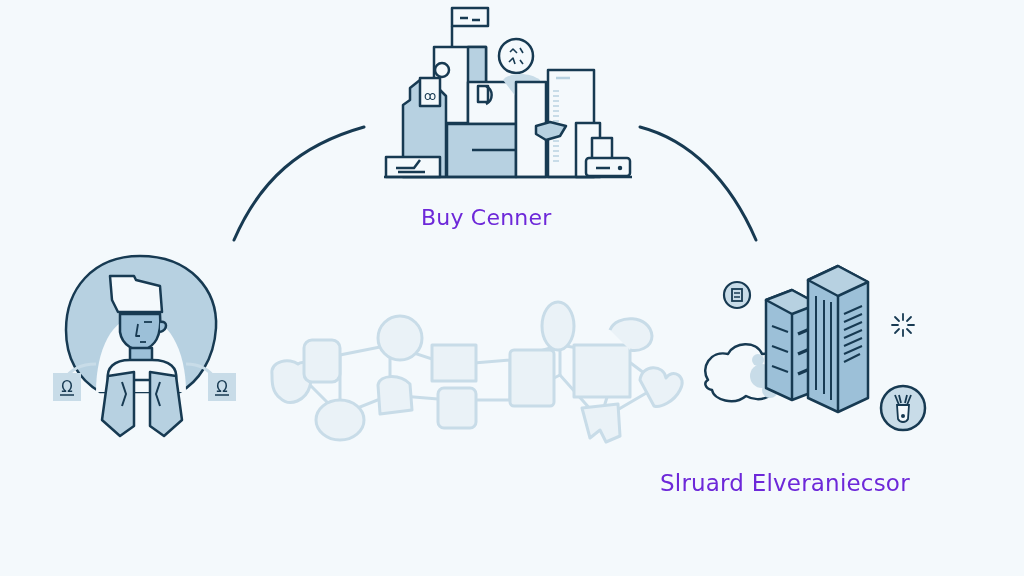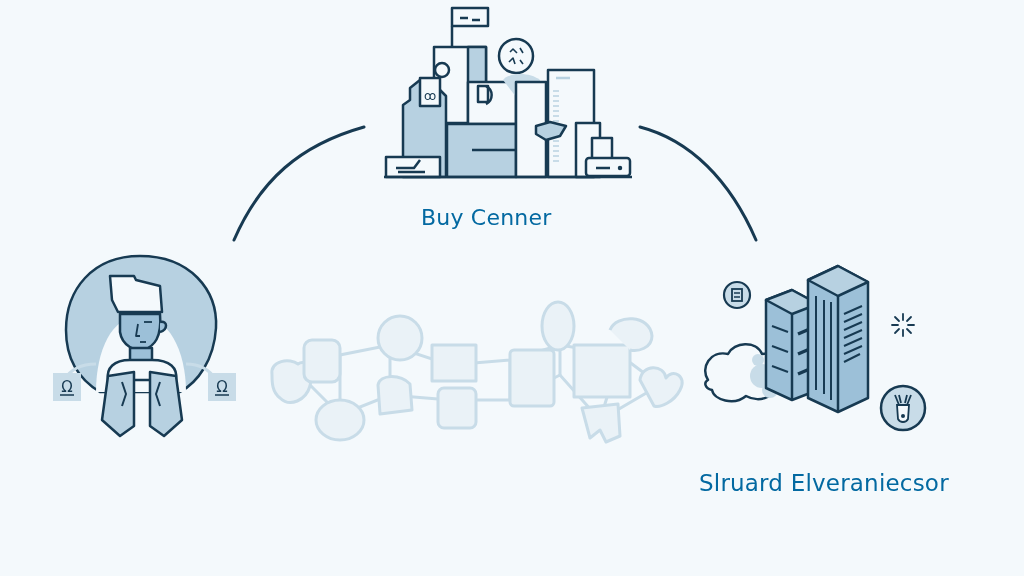--- a/index.html
+++ b/index.html
@@ -5,28 +5,28 @@
     html, body { margin: 0; padding: 0; }
     body {
       width: 1024px; height: 576px; overflow: hidden;
       background: #f4f9fc;
       font-family: "DejaVu Sans", sans-serif;
       position: relative;
     }
     .canvas { position: absolute; left: 0; top: 0; width: 1024px; height: 576px; }
     .label {
       position: absolute;
-      color: #0369a1;
+      color: #6d28d9;
       font-family: "DejaVu Sans", sans-serif;
       white-space: nowrap;
       letter-spacing: 0.2px;
     }
     .label-top { left: 421px; top: 205px; font-size: 22px; font-weight: 500; }
     .label-left { left: 32px; top: 470px; font-size: 23px; font-weight: 500; }
-    .label-right { left: 699px; top: 470px; font-size: 23px; font-weight: 500; }
+    .label-right { left: 660px; top: 470px; font-size: 23px; font-weight: 500; }
     svg { position: absolute; overflow: visible; }
   </style>
 </head>
 <body>
 
 <div class="canvas">
 
   <svg style="left:0;top:0" width="1024" height="576">
     <path d="M234 240 C 260 180, 300 145, 364 127" fill="none" stroke="#173a52" stroke-width="3" stroke-linecap="round"></path>
   </svg>

